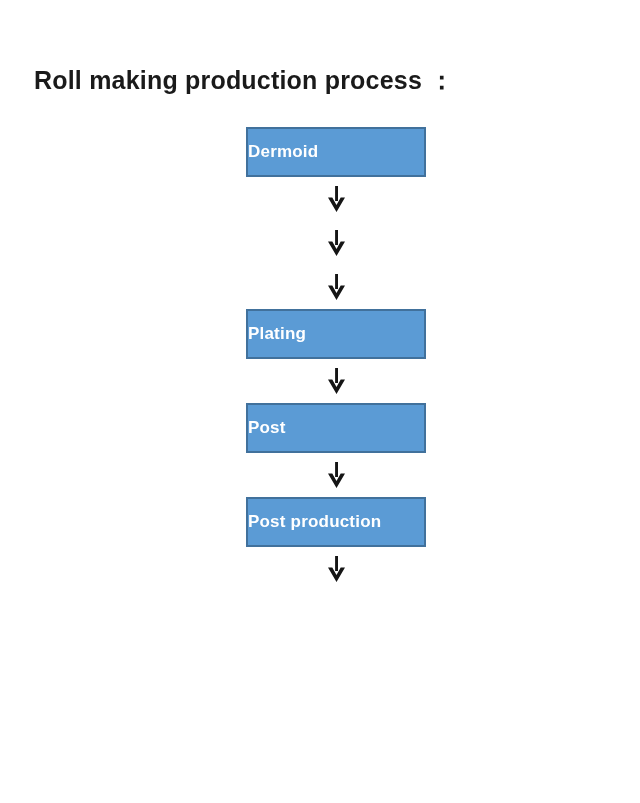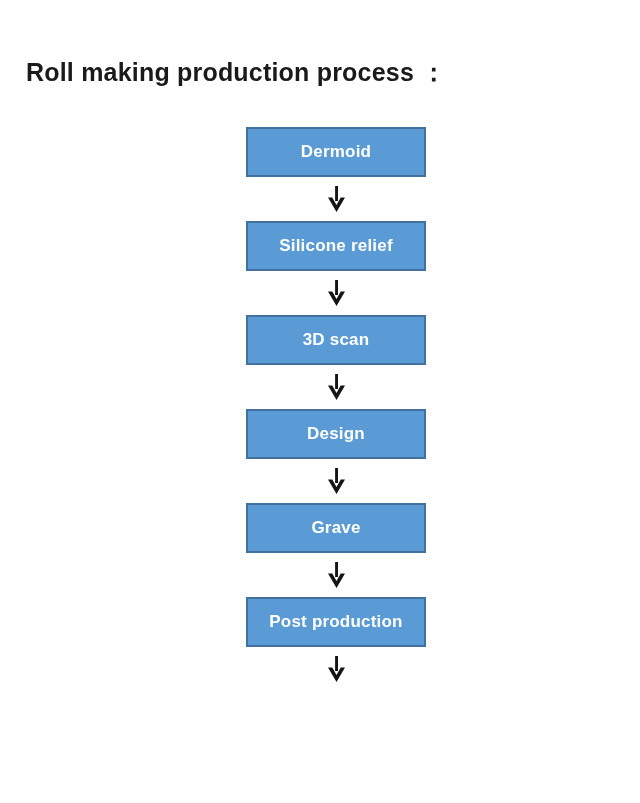--- a/index.html
+++ b/index.html
@@ -16,21 +16,21 @@
     height:803px;
     background:var(--bg);
     position:relative;
     font-family:"Liberation Sans", sans-serif;
     overflow:hidden;
   }
   .page-title{
     position:absolute;
     left:18px;
     top:50px;
-    margin:8px;
+    margin:16px;
     font-size:25px;
     line-height:1.15;
     font-weight:bold;
     color:var(--title);
     letter-spacing:0.2px;
     white-space:nowrap;
   }
   .flow{
     position:absolute;
     left:246px;
@@ -47,21 +47,20 @@
     width:100%;
   }
   .box{
     box-sizing:border-box;
     width:180px;
     height:50px;
     background:var(--box-fill);
     border:2px solid var(--box-border);
     display:flex;
     align-items:center;
-    justify-content:center;
   }
   .box-label{
     color:var(--box-text);
     font-weight:bold;
     font-size:17px;
     letter-spacing:0.2px;
     white-space:nowrap;
   }
   .arrow{
     height:44px;
@@ -83,58 +82,52 @@
     </div>
     <div class="arrow">
       <svg width="21" height="28" viewBox="0 0 21 28" aria-hidden="true">
         <rect x="9.1" y="1" width="2.9" height="15" fill="var(--arrow)"></rect>
         <path d="M10.5 27 L2 12.5 L6.3 12.5 L10.5 20 L14.7 12.5 L19 12.5 Z" fill="var(--arrow)"></path>
       </svg>
     </div>
   </div>
 
   <div class="step">
+    <div class="arrow">
+      <svg width="21" height="28" viewBox="0 0 21 28" aria-hidden="true">
+        <rect x="9.1" y="1" width="2.9" height="15" fill="var(--arrow)"></rect>
+        <path d="M10.5 27 L2 12.5 L6.3 12.5 L10.5 20 L14.7 12.5 L19 12.5 Z" fill="var(--arrow)"></path>
+      </svg>
+    </div>
+  </div>
+
+  <div class="step">
+    <div class="arrow">
+      <svg width="21" height="28" viewBox="0 0 21 28" aria-hidden="true">
+        <rect x="9.1" y="1" width="2.9" height="15" fill="var(--arrow)"></rect>
+        <path d="M10.5 27 L2 12.5 L6.3 12.5 L10.5 20 L14.7 12.5 L19 12.5 Z" fill="var(--arrow)"></path>
+      </svg>
+    </div>
+  </div>
+
+  <div class="step">
     <div class="box">
-      <span class="box-label">Silicone relief</span>
+      <span class="box-label">Plating</span>
     </div>
     <div class="arrow">
       <svg width="21" height="28" viewBox="0 0 21 28" aria-hidden="true">
         <rect x="9.1" y="1" width="2.9" height="15" fill="var(--arrow)"></rect>
         <path d="M10.5 27 L2 12.5 L6.3 12.5 L10.5 20 L14.7 12.5 L19 12.5 Z" fill="var(--arrow)"></path>
       </svg>
     </div>
   </div>
 
   <div class="step">
     <div class="box">
-      <span class="box-label">3D scan</span>
-    </div>
-    <div class="arrow">
-      <svg width="21" height="28" viewBox="0 0 21 28" aria-hidden="true">
-        <rect x="9.1" y="1" width="2.9" height="15" fill="var(--arrow)"></rect>
-        <path d="M10.5 27 L2 12.5 L6.3 12.5 L10.5 20 L14.7 12.5 L19 12.5 Z" fill="var(--arrow)"></path>
-      </svg>
-    </div>
-  </div>
-
-  <div class="step">
-    <div class="box">
-      <span class="box-label">Design</span>
-    </div>
-    <div class="arrow">
-      <svg width="21" height="28" viewBox="0 0 21 28" aria-hidden="true">
-        <rect x="9.1" y="1" width="2.9" height="15" fill="var(--arrow)"></rect>
-        <path d="M10.5 27 L2 12.5 L6.3 12.5 L10.5 20 L14.7 12.5 L19 12.5 Z" fill="var(--arrow)"></path>
-      </svg>
-    </div>
-  </div>
-
-  <div class="step">
-    <div class="box">
-      <span class="box-label">Grave</span>
+      <span class="box-label">Post</span>
     </div>
     <div class="arrow">
       <svg width="21" height="28" viewBox="0 0 21 28" aria-hidden="true">
         <rect x="9.1" y="1" width="2.9" height="15" fill="var(--arrow)"></rect>
         <path d="M10.5 27 L2 12.5 L6.3 12.5 L10.5 20 L14.7 12.5 L19 12.5 Z" fill="var(--arrow)"></path>
       </svg>
     </div>
   </div>
 
   <div class="step">

